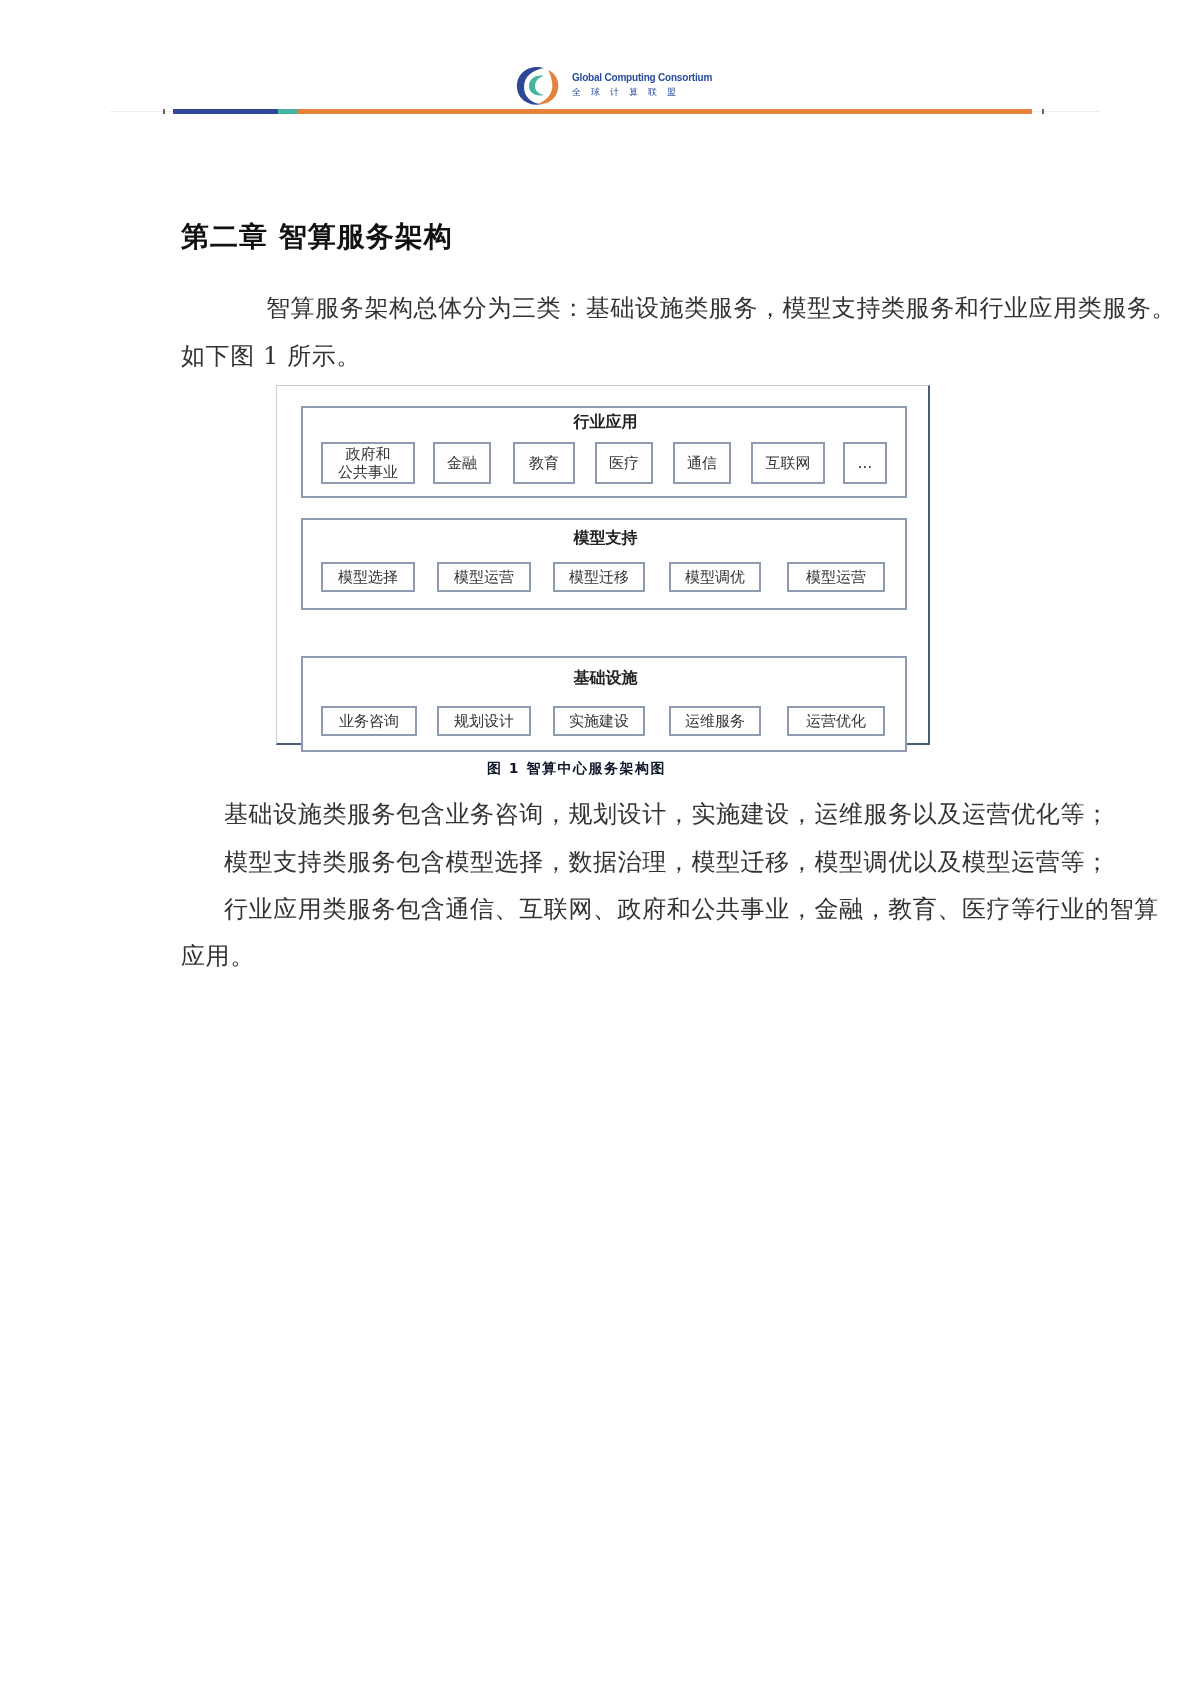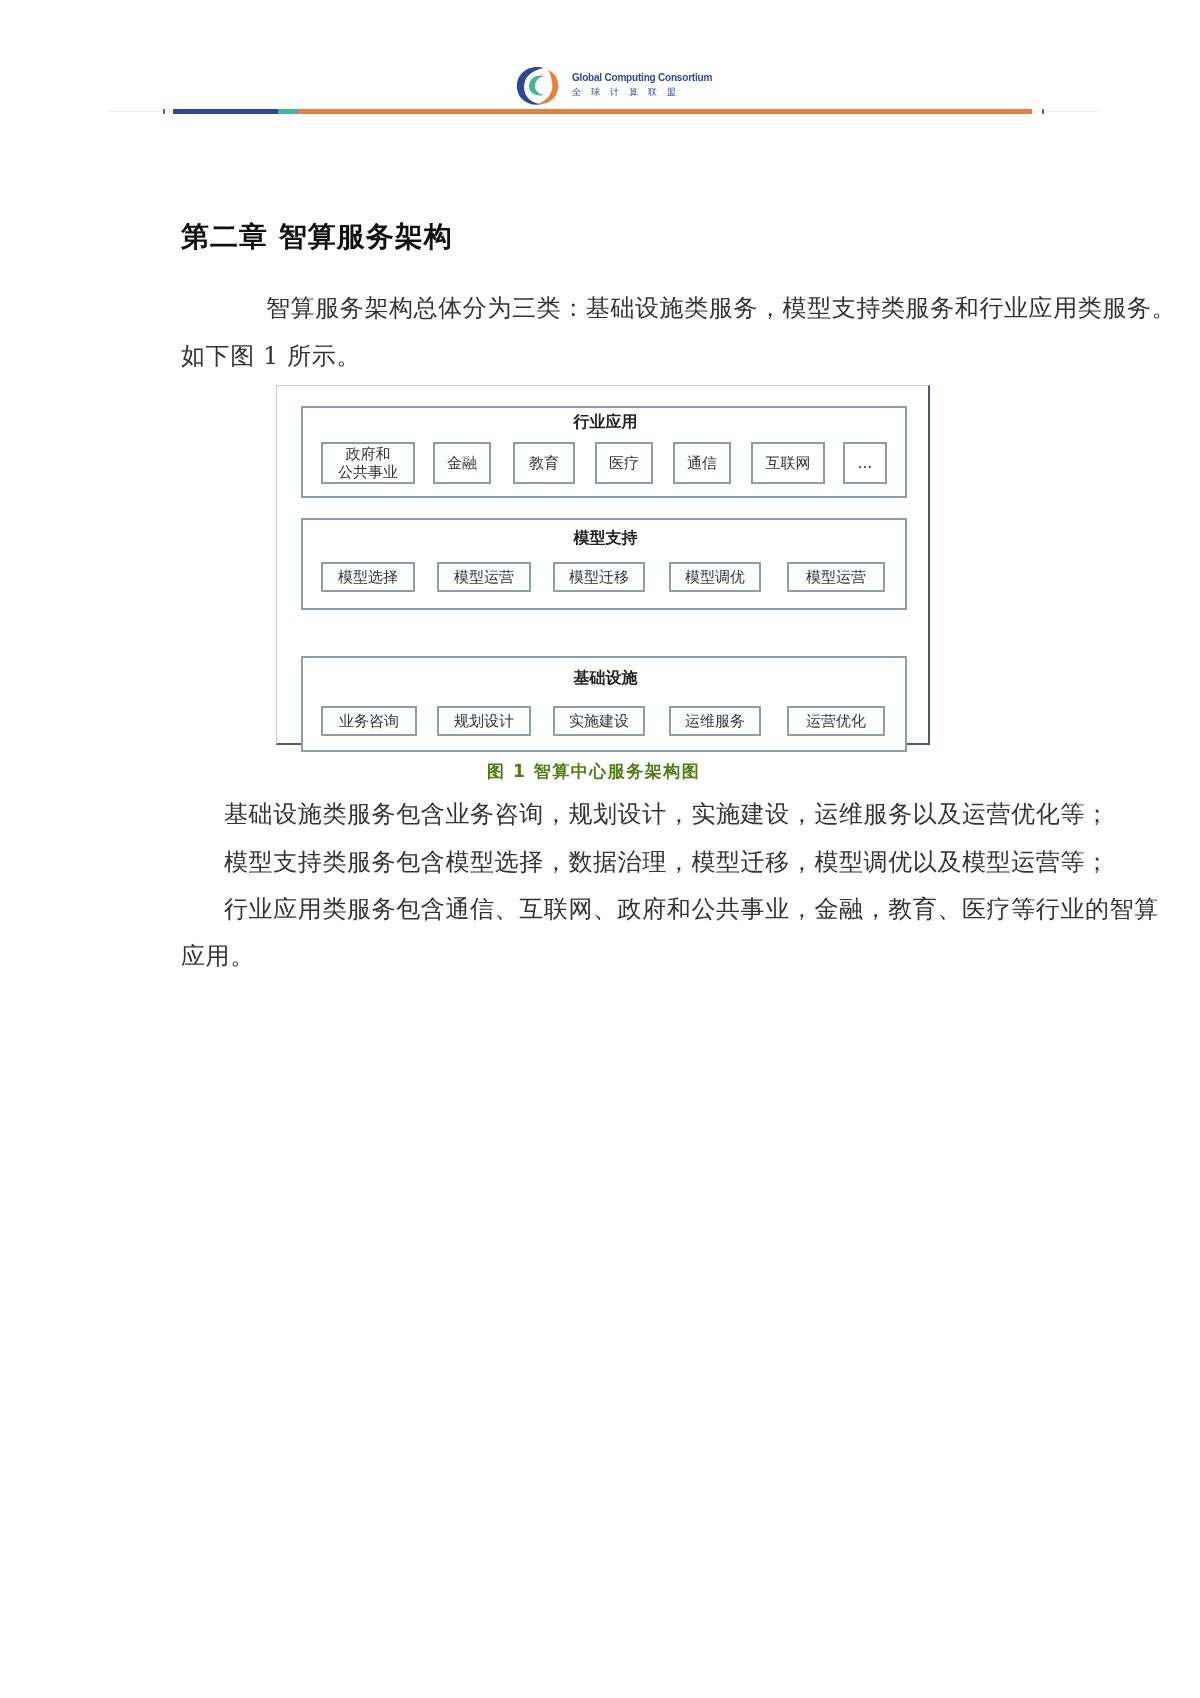--- a/index.html
+++ b/index.html
@@ -33,21 +33,21 @@
              border: 1px solid #c8ccd4; border-right: 2px solid #4a5a7a; border-bottom: 2px solid #4a5a7a;
              box-sizing: border-box; background: #fff; }
   .layer { position: absolute; left: 24px; width: 606px; border: 2px solid #8f9bb0; box-sizing: border-box; background: #fff; }
   .layer-title { position: absolute; left: 3px; right: 0; text-align: center; font-family: "DejaVu Sans", sans-serif;
                  font-size: 16px; font-weight: bold; color: #222; }
   .box { position: absolute; border: 2px solid #8f9bb0; box-sizing: border-box; background: #fff;
          font-family: "DejaVu Sans", sans-serif; font-size: 15px; color: #333;
          display: flex; align-items: center; justify-content: center; text-align: center; line-height: 18px; }
 
   .caption { position: absolute; left: 487px; top: 760px; font-family: "DejaVu Sans", sans-serif;
-             font-size: 17px; font-weight: bold; color: #4d7c0f; white-space: nowrap; letter-spacing: 1.5px; }
+             font-size: 14px; font-weight: bold; color: #0f172a; white-space: nowrap; letter-spacing: 1.5px; }
 </style>
 </head>
 <body>
 
 <div class="logo">
   <svg class="logo-mark" viewBox="0 0 48 44">
     <path d="M30 4 C14 0 2 10 3 24 C4 36 16 43 28 40 C18 40 10 33 10 23 C10 13 18 6 30 4 Z" fill="#2e4796"></path>
     <path d="M34 6 C44 10 47 22 42 31 C38 38 30 41 24 40 C34 36 40 28 38 18 C37 12 36 9 34 6 Z" fill="#e5823e"></path>
     <path d="M30 12 C22 10 15 15 15 22 C15 29 22 33 30 31 C25 30 21 27 21 22 C21 17 25 13 30 12 Z" fill="#45b5a0"></path>
     <circle cx="28" cy="22" r="4" fill="#ffffff"></circle>

